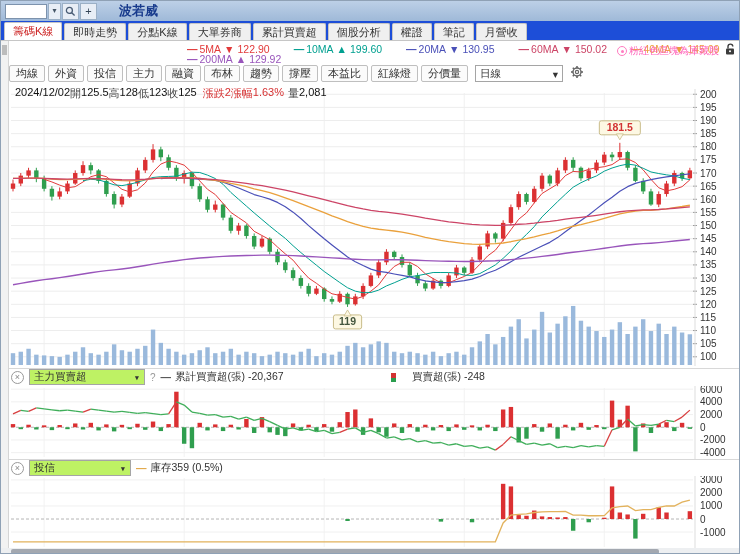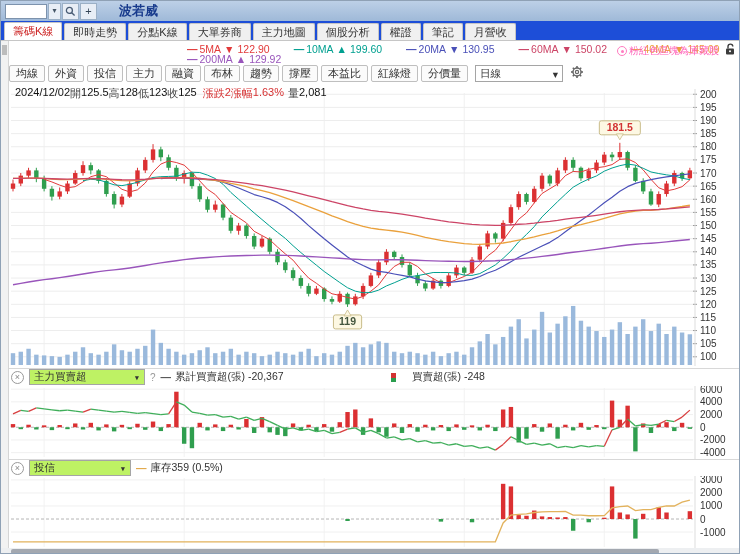--- a/index.html
+++ b/index.html
@@ -90,21 +90,21 @@
       <div class="icon-btn">+</div>
     </div>
     <div class="stock-title">波若威</div>
   </div>
 
   <div class="tabbar">
     <div class="tab active">籌碼K線</div>
     <div class="tab">即時走勢</div>
     <div class="tab">分點K線</div>
     <div class="tab">大單券商</div>
-    <div class="tab">主力地圖</div>
+    <div class="tab">累計買賣超</div>
     <div class="tab">個股分析</div>
     <div class="tab">權證</div>
     <div class="tab">筆記</div>
     <div class="tab">月營收</div>
   </div>
 
   <div class="legendrow">
     <div class="ma-row1">
       <span class="ma-item" style="color: rgb(226, 58, 58);">
           <span class="ma-dash">—</span>

